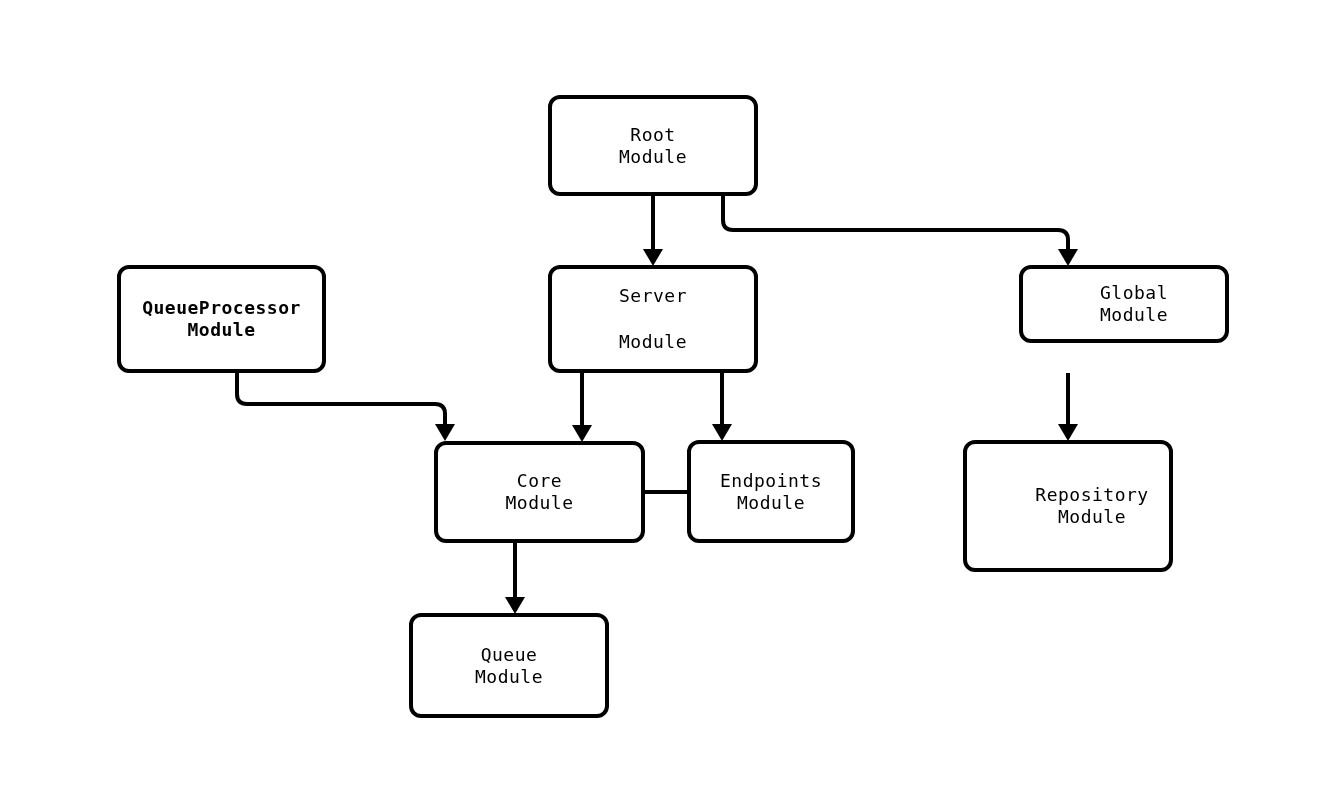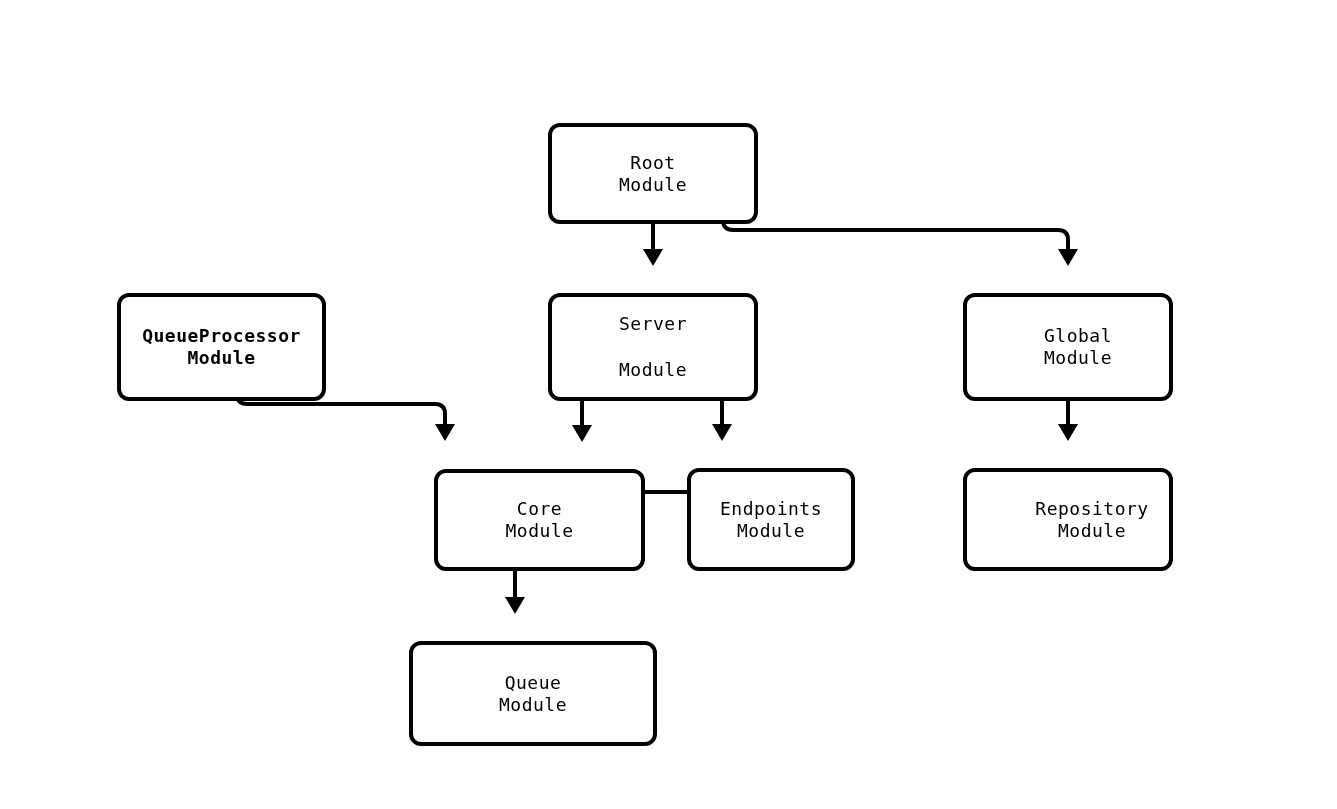--- a/index.html
+++ b/index.html
@@ -26,21 +26,20 @@
     position: absolute;
     box-sizing: border-box;
     background: #ffffff;
     border: 4px solid #000000;
     border-radius: 12px;
     display: flex;
     flex-direction: column;
     align-items: center;
     justify-content: center;
     z-index: 2;
-    margin-top: 28px;
   }
   .node-label {
     font-family: "DejaVu Sans Mono", monospace;
     font-size: 18px;
     line-height: 22px;
     color: #000000;
     text-align: center;
     letter-spacing: 0.5px;
     white-space: pre;
   }
@@ -90,38 +89,38 @@
   <div class="node" style="left:117px; top:265px; width:209px; height:108px;font-weight:bold;">
     <div class="node-label">QueueProcessor</div>
     <div class="node-label">Module</div>
   </div>
 
   <div class="node" style="left:548px; top:265px; width:210px; height:108px;gap:24px;">
     <div class="node-label">Server</div>
     <div class="node-label">Module</div>
   </div>
 
-  <div class="node" style="left:963px; top:265px; width:210px; height:108px;padding-left:20px;">
+  <div class="node" style="left:1019px; top:265px; width:210px; height:78px;padding-left:20px;">
     <div class="node-label">Global</div>
     <div class="node-label">Module</div>
   </div>
 
   <div class="node" style="left:434px; top:441px; width:211px; height:102px;">
     <div class="node-label">Core</div>
     <div class="node-label">Module</div>
   </div>
 
   <div class="node" style="left:687px; top:440px; width:168px; height:103px;">
     <div class="node-label">Endpoints</div>
     <div class="node-label">Module</div>
   </div>
 
-  <div class="node" style="left:963px; top:440px; width:210px; height:103px;padding-left:48px;">
+  <div class="node" style="left:963px; top:440px; width:210px; height:132px;padding-left:48px;">
     <div class="node-label">Repository</div>
     <div class="node-label">Module</div>
   </div>
 
-  <div class="node" style="left:409px; top:613px; width:248px; height:105px;">
+  <div class="node" style="left:409px; top:613px; width:200px; height:105px;">
     <div class="node-label">Queue</div>
     <div class="node-label">Module</div>
   </div>
 
 </div>
 
 </body></html>

